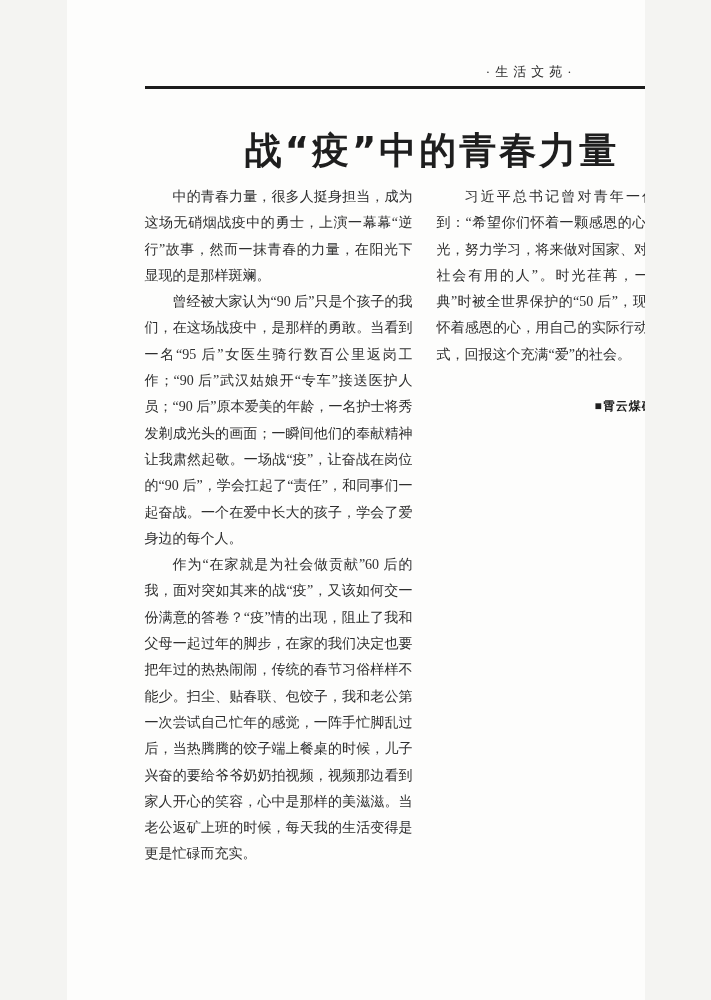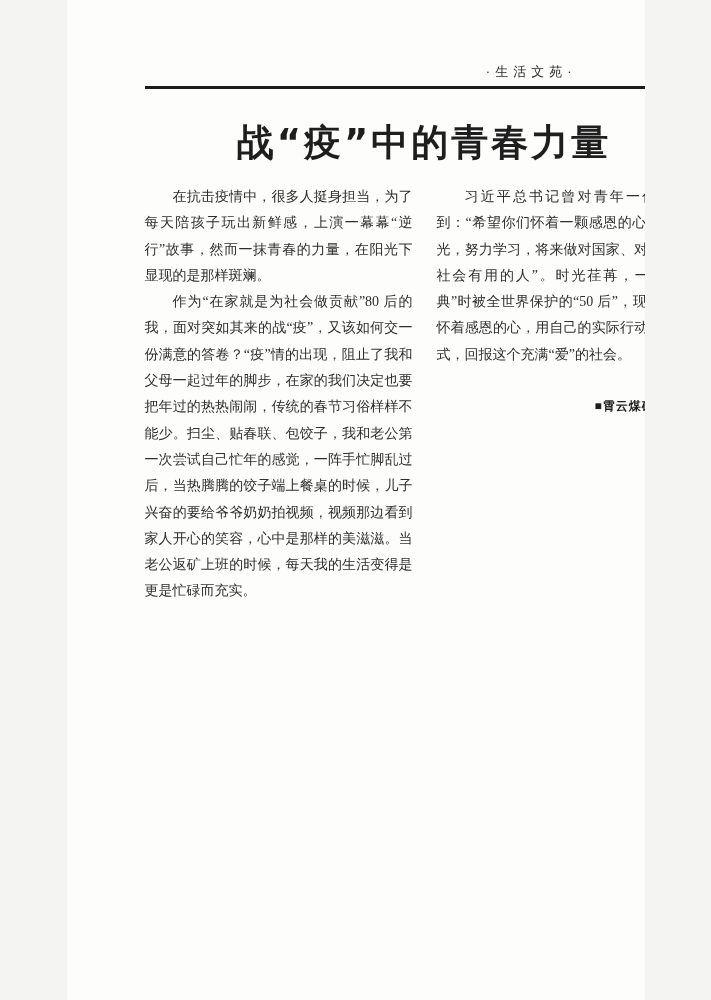--- a/index.html
+++ b/index.html
@@ -34,21 +34,21 @@
     width: 559px;
     height: 3px;
     background: #1c1c1c;
   }
   
   .article-title {
     position: absolute;
     top: 118px;
     left: 78px;
     width: 559px;
-    margin: 0;
+    margin: 8px;
     text-align: center;
     font-family: "DejaVu Sans", "Liberation Sans", sans-serif;
     font-size: 37px;
     font-weight: 900;
     letter-spacing: 3px;
     color: #1e1e1e;
     white-space: nowrap;
   }
   
   .columns {
@@ -104,22 +104,23 @@
 
   <div class="section-label">·生活文苑·</div>
 
   <div class="header-rule"></div>
 
   <h1 class="article-title">战“疫”中的青春力量</h1>
 
   <div class="columns">
 
     <div class="col">
-      <p>在抗击疫情中，很多人挺身担当，为了每天陪孩子玩出新鲜感，上演一幕幕“逆行”故事，然而一抹青春的力量，在阳光下显现的是那样斑斓。</p>
-      <p>作为“在家就是为社会做贡献”80 后的我，面对突如其来的战“疫”，又该如何交一份满意的答卷？“疫”情的出现，阻止了我和父母一起过年的脚步，在家的我们决定也要把年过的热热闹闹，传统的春节习俗样样不能少。扫尘、贴春联、包饺子，我和老公第一次尝试自己忙年的感觉，一阵手忙脚乱过后，当热腾腾的饺子端上餐桌的时候，儿子兴奋的要给爷爷奶奶拍视频，视频那边看到家人开心的笑容，心中是那样的美滋滋。当老公返矿上班的时候，每天我的生活变得是更是忙碌而充实。</p>
+      <p>中的青春力量，很多人挺身担当，成为这场无硝烟战疫中的勇士，上演一幕幕“逆行”故事，然而一抹青春的力量，在阳光下显现的是那样斑斓。</p>
+      <p>曾经被大家认为“90 后”只是个孩子的我们，在这场战疫中，是那样的勇敢。当看到一名“95 后”女医生骑行数百公里返岗工作；“90 后”武汉姑娘开“专车”接送医护人员；“90 后”原本爱美的年龄，一名护士将秀发剃成光头的画面；一瞬间他们的奉献精神让我肃然起敬。一场战“疫”，让奋战在岗位的“90 后”，学会扛起了“责任”，和同事们一起奋战。一个在爱中长大的孩子，学会了爱身边的每个人。</p>
+      <p>作为“在家就是为社会做贡献”60 后的我，面对突如其来的战“疫”，又该如何交一份满意的答卷？“疫”情的出现，阻止了我和父母一起过年的脚步，在家的我们决定也要把年过的热热闹闹，传统的春节习俗样样不能少。扫尘、贴春联、包饺子，我和老公第一次尝试自己忙年的感觉，一阵手忙脚乱过后，当热腾腾的饺子端上餐桌的时候，儿子兴奋的要给爷爷奶奶拍视频，视频那边看到家人开心的笑容，心中是那样的美滋滋。当老公返矿上班的时候，每天我的生活变得是更是忙碌而充实。</p>
     </div>
 
     <div class="col">
       <p>习近平总书记曾对青年一代这样说到：“希望你们怀着一颗感恩的心，珍惜时光，努力学习，将来做对国家、对人民、对社会有用的人”。时光荏苒，一帮在“非典”时被全世界保护的“50 后”，现如今她们怀着感恩的心，用自己的实际行动，爱得方式，回报这个充满“爱”的社会。</p>
 
       <div class="byline">
         <span>■</span><span>霄云煤矿</span><span class="author">闫琳琳</span>
       </div>
     </div>
 

